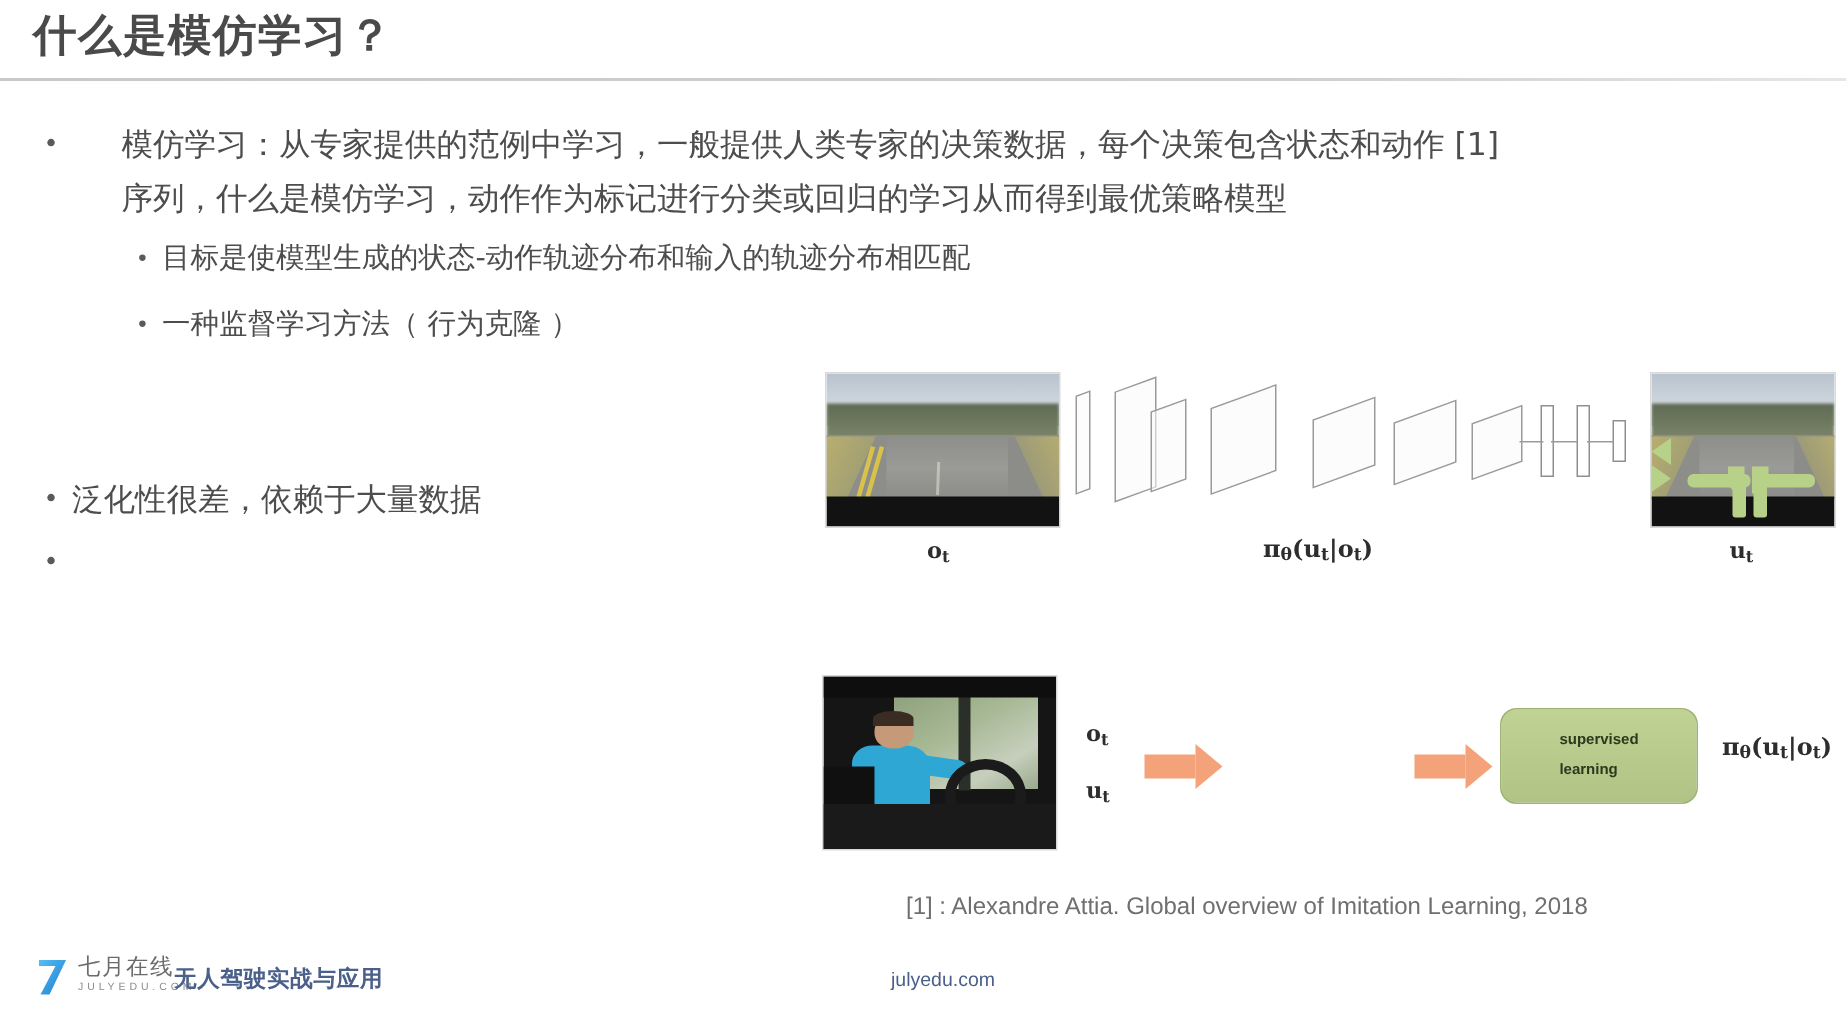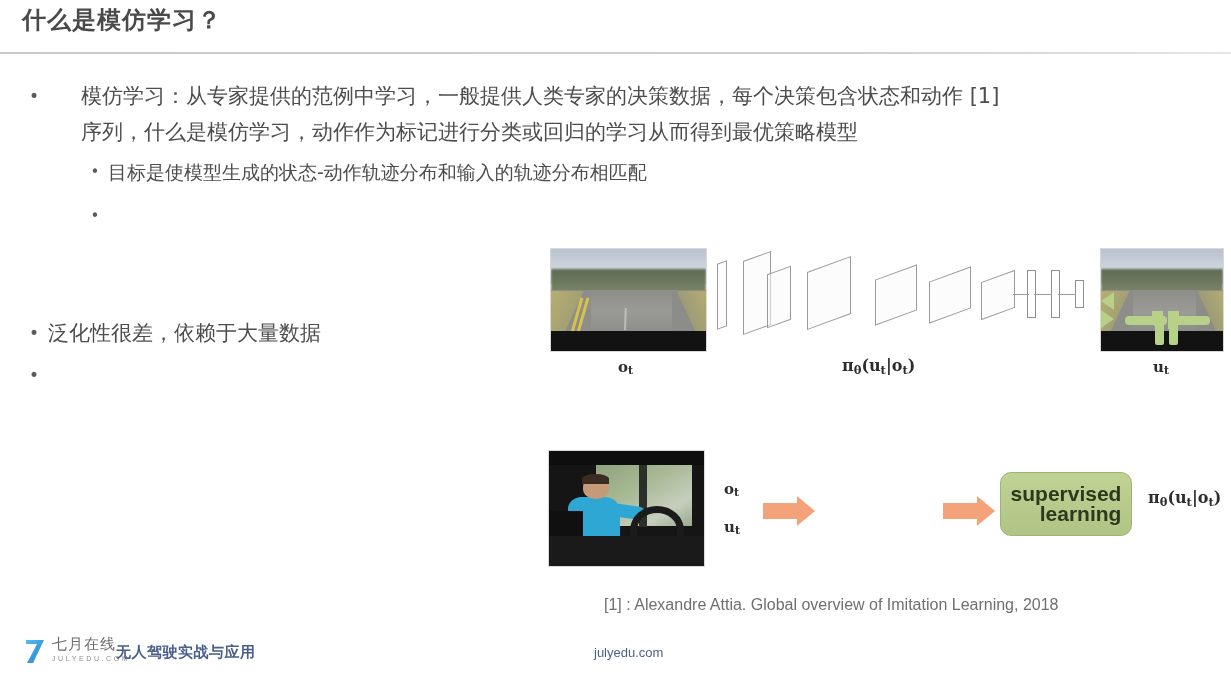--- a/index.html
+++ b/index.html
@@ -10,21 +10,21 @@
     font-family:"Liberation Sans","DejaVu Sans",sans-serif;
     color:#3a3a3a;
     overflow:hidden;
     position:relative;
   }
   .slide{position:relative;width:1231px;height:675px;background:#fff;}
 
   
   .slide-title{
     position:absolute;left:22px;top:4px;
-    font-size:24px;font-weight:bold;letter-spacing:1px;
+    font-size:29px;font-weight:bold;letter-spacing:1px;
     color:#4a4a4a;
     font-family:"DejaVu Sans","Liberation Sans",sans-serif;
     white-space:nowrap;
   }
   .title-rule{
     position:absolute;left:0;top:52px;width:1231px;height:2px;
     background:linear-gradient(to right,#c9c9c9 0%,#cfcfcf 70%,#e6e6e6 100%);
   }
 
   
@@ -152,21 +152,21 @@
       background:linear-gradient(to bottom,#c2d094,#b2c27f);
       border:1px solid #a7b77c;box-sizing:border-box;}
   .cyl-text{position:absolute;left:0;top:30px;width:100px;text-align:center;
       font-size:15px;color:#27331a;line-height:20px;font-weight:600;
       font-family:"Liberation Sans",sans-serif;}
 
   .sl-box{position:absolute;left:452px;top:22px;width:130px;height:62px;border-radius:11px;
       background:linear-gradient(to bottom,#c0d294,#b0c486);
       border:1px solid #9fb377;
       display:flex;align-items:center;justify-content:center;}
-  .sl-text{font-size:21px;color:#2b3a1c;text-align:right;line-height:20px;font-weight:600;
+  .sl-text{font-size:10px;color:#2b3a1c;text-align:left;line-height:20px;font-weight:600;
       font-family:"Liberation Sans",sans-serif;}
 
   .pi-out{position:absolute;left:600px;top:38px;font-size:16px;font-weight:bold;color:#2d2d2d;
       font-family:"DejaVu Serif","Liberation Serif",serif;white-space:nowrap;}
 
   
   .citation{
     position:absolute;left:604px;top:596px;
     font-size:16px;color:#6f6f6f;white-space:nowrap;
     font-family:"Liberation Sans",sans-serif;
@@ -205,20 +205,21 @@
       </span>
     </div>
 
     <div class="sub">
       <span class="dot">•</span>
       <span>目标是使模型生成的状态-动作轨迹分布和输入的轨迹分布相匹配</span>
     </div>
 
     <div class="sub">
       <span class="dot">•</span>
+      <span>一种监督学习方法（ 行为克隆 ）</span>
     </div>
 
   </div>
 
   <div class="lower-bullets">
     <div class="lb">
       <span class="dot">•</span>
       <span>泛化性很差，依赖于大量数据</span>
     </div>
     <div class="lb">

